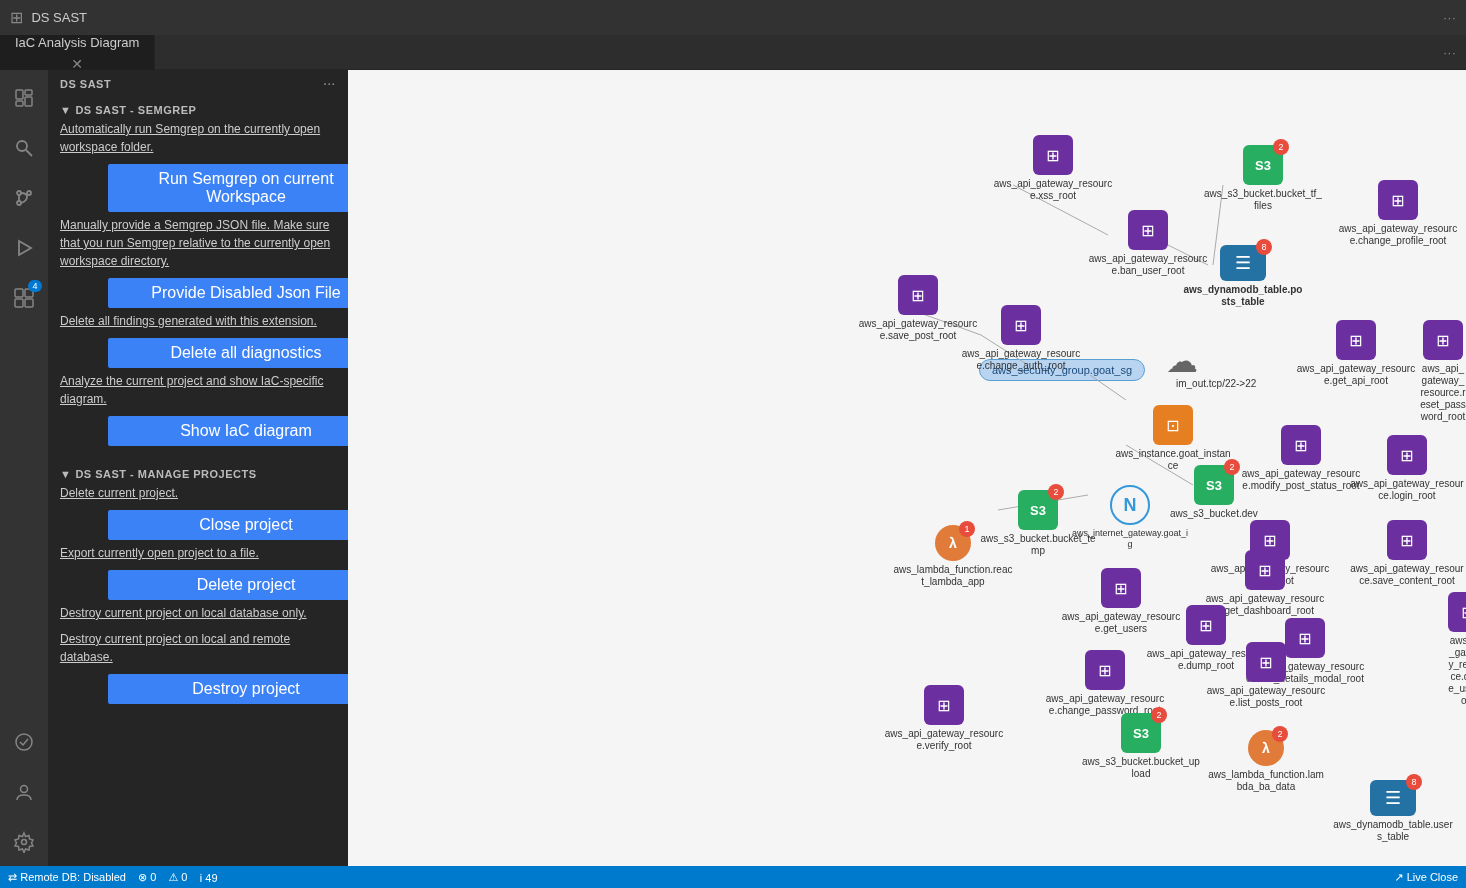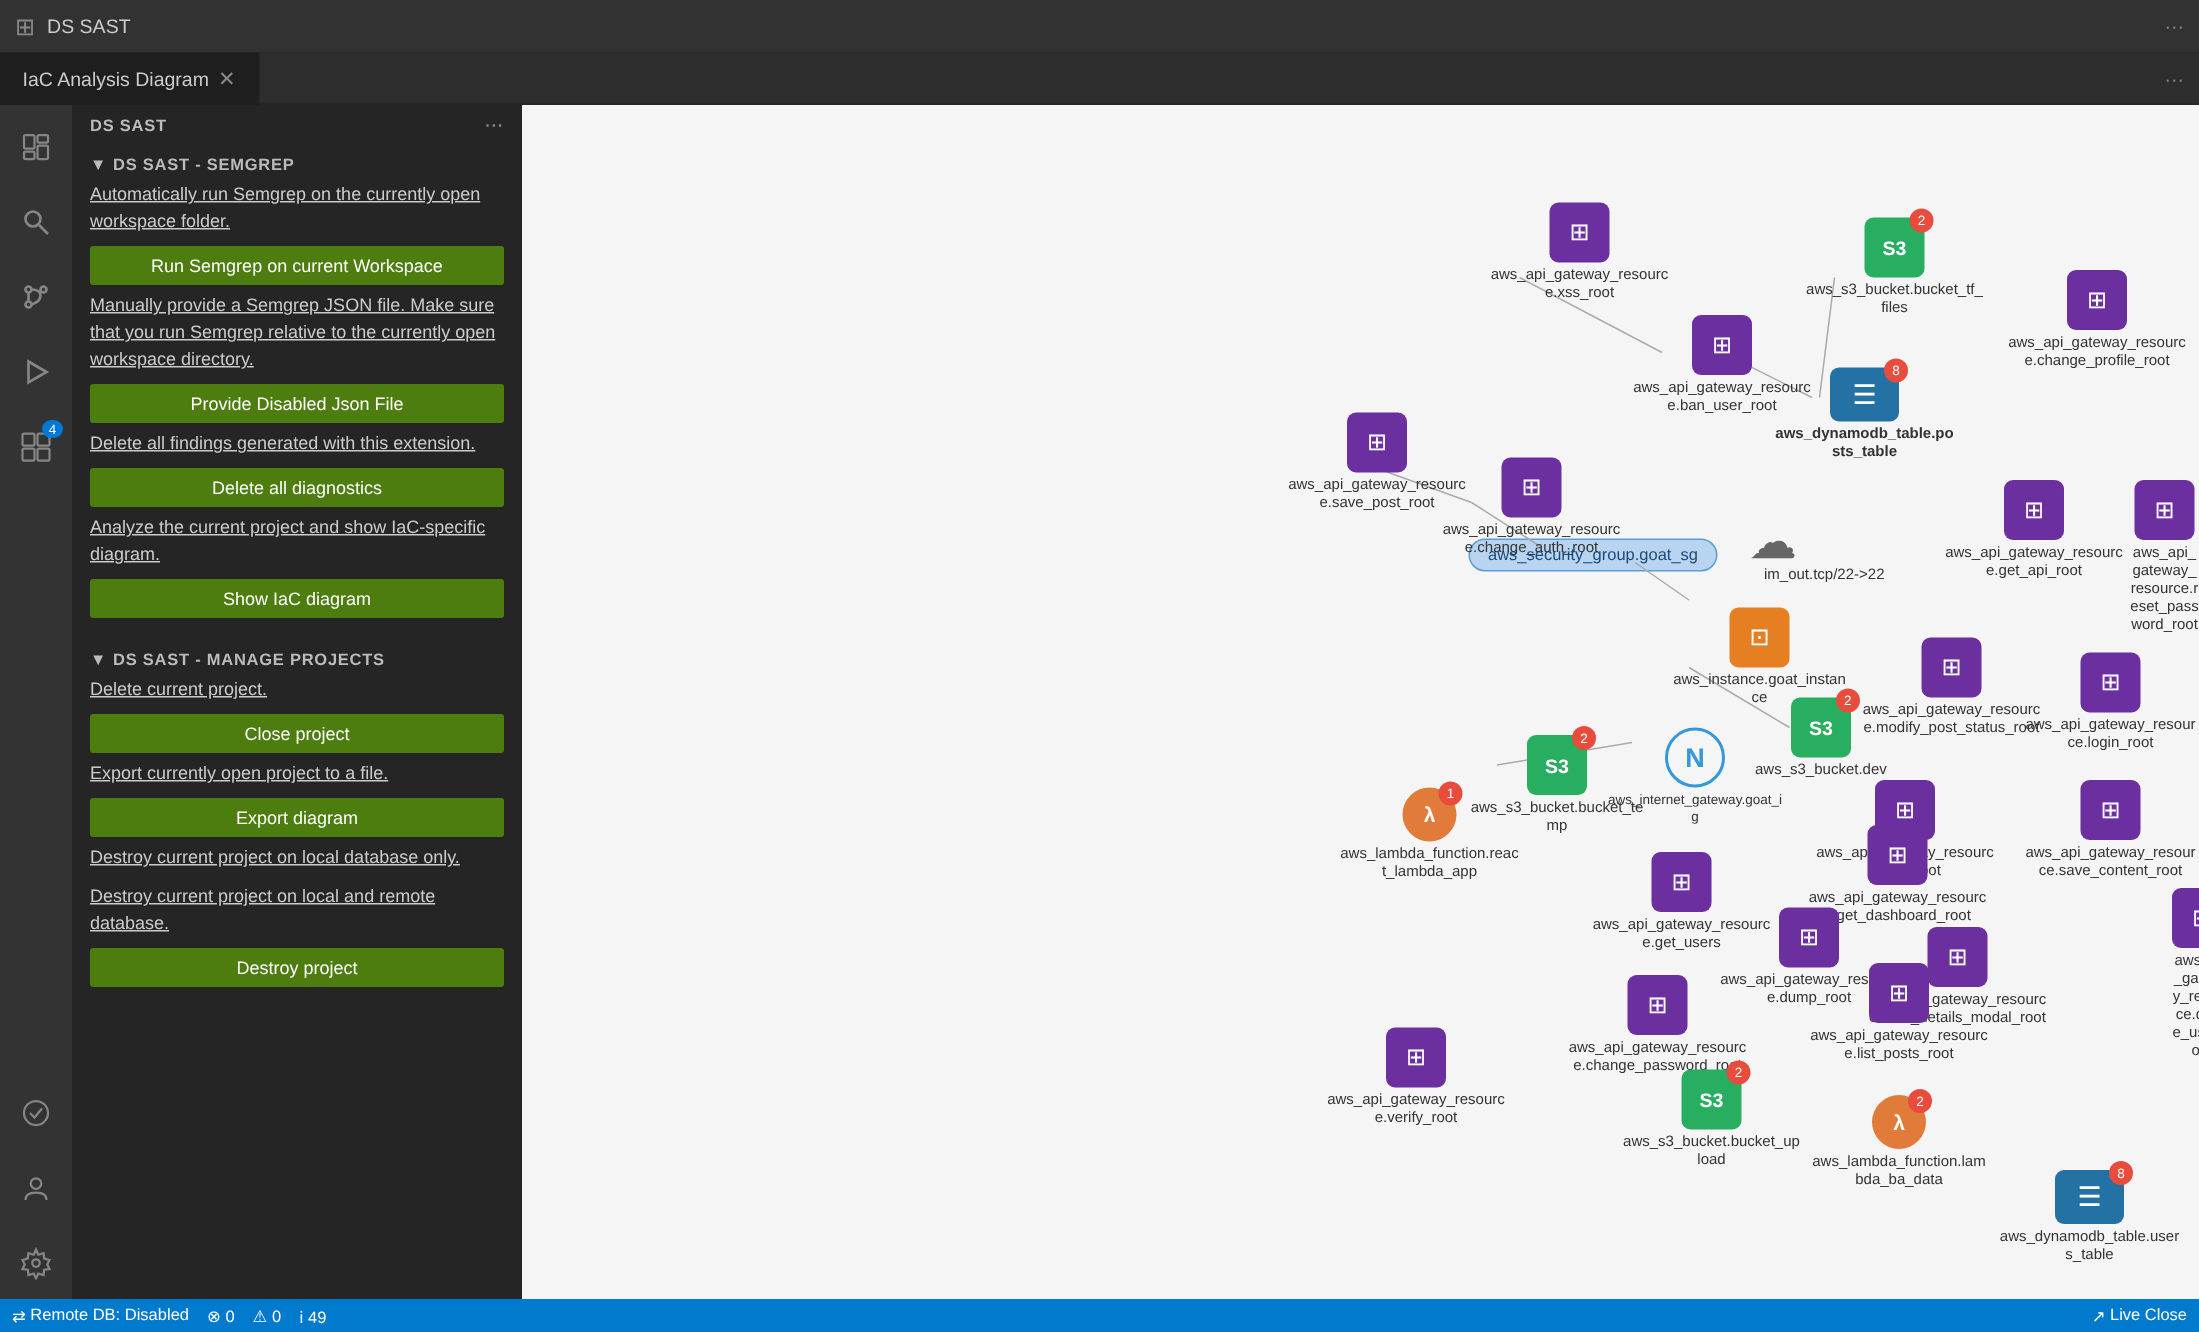--- a/index.html
+++ b/index.html
@@ -43,20 +43,21 @@
       height: 35px;
       padding: 0 15px;
       display: flex;
       align-items: center;
       gap: 6px;
       background: #1e1e1e;
       color: #ccc;
       font-size: 13px;
       cursor: pointer;
       border-right: 1px solid #252526;
+      flex-direction: column;
     }
     .tab .close-icon {
       font-size: 14px;
       color: #888;
     }
     .tabbar-more {
       margin-left: auto;
       padding: 0 10px;
       color: #888;
       cursor: pointer;
@@ -146,28 +147,29 @@
       font-size: 12px;
       color: #cccccc;
       line-height: 1.5;
       margin-bottom: 8px;
       text-decoration: underline;
     }
     .btn {
       display: block;
       width: 100%;
       padding: 6px 12px;
-      background: #4d7c0f;
+      background: #3b82f6;
       color: #ffffff;
       border: none;
       border-radius: 2px;
-      font-size: 12px;
+      font-size: 16px;
       cursor: pointer;
       text-align: center;
       margin-bottom: 4px;
+      margin-left: 48px;
     }
 
     
     .content-area {
       flex: 1;
       background: #f0f0f0;
       position: relative;
       overflow: hidden;
     }
 
@@ -385,21 +387,21 @@
 
     <div class="section-title">
       <span>▼</span>
       <span>DS SAST - MANAGE PROJECTS</span>
     </div>
     <div class="section-body">
       <p class="section-text">Delete current project.</p>
       <button class="btn">Close project</button>
 
       <p class="section-text">Export currently open project to a file.</p>
-      <button class="btn">Export diagram</button>
+      <button class="btn">Delete project</button>
 
       <p class="section-text">Destroy current project on local database only.</p>
 
       <p class="section-text">Destroy current project on local and remote database.</p>
       <button class="btn">Destroy project</button>
     </div>
   </div>
 
   <div class="content-area">
     <div class="diagram-canvas">

